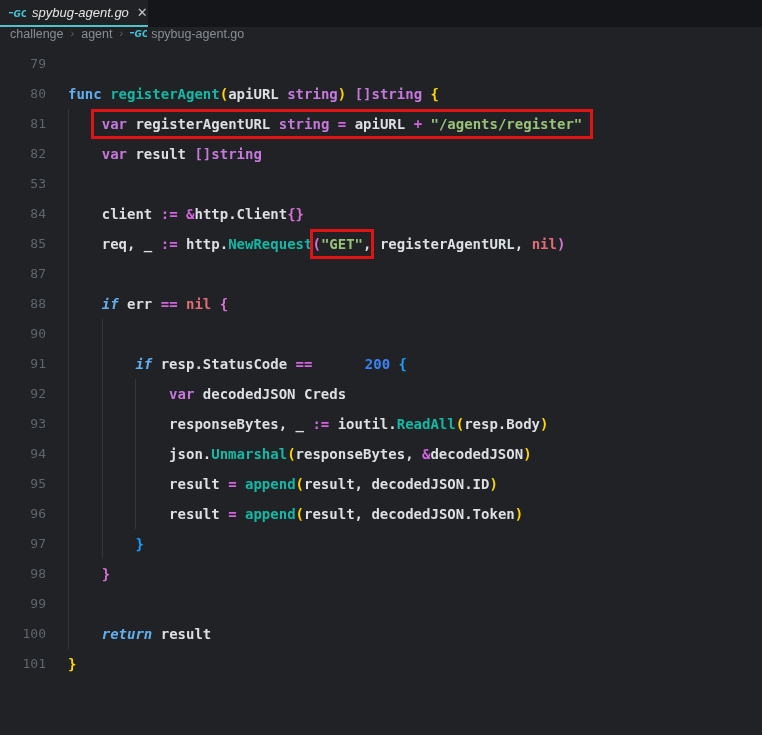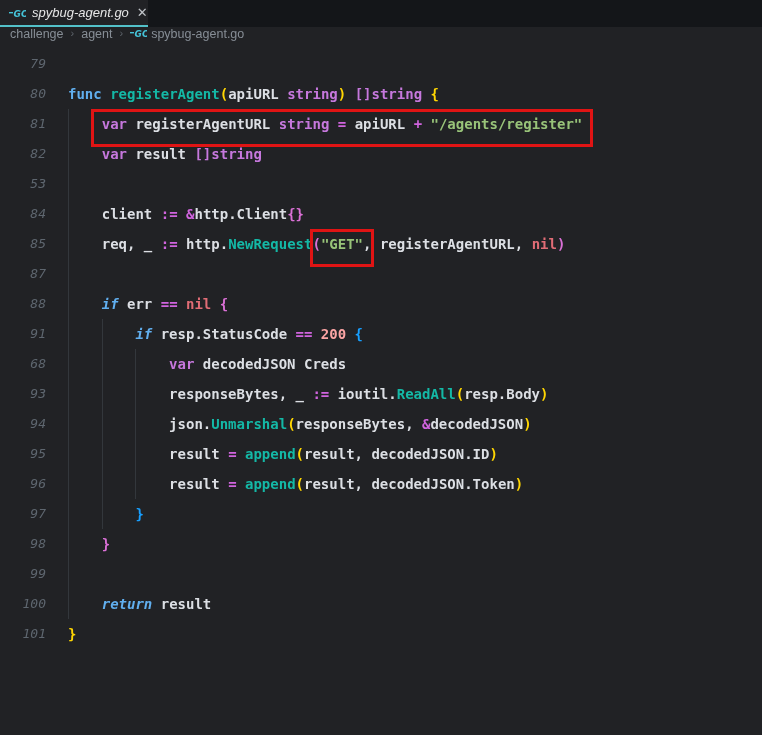--- a/index.html
+++ b/index.html
@@ -47,43 +47,42 @@
   .crumb{cursor:pointer;white-space:nowrap;}
   .crumb-sep{color:#5d646b;font-size:11px;}
   .crumb-file{display:flex;align-items:center;gap:4px;}
   
   .editor{position:relative;}
   .row{height:30px;line-height:30px;white-space:pre;font-size:14px;}
   .gutter{
     display:inline-block;width:46px;text-align:right;
     color:#5e666f;font-size:13px;font-weight:400;
     vertical-align:top;
-    font-style:italic;
   }
   .code{font-weight:700;color:#dcdfe4;margin-left:22px;}
   .guide{
     display:inline-block;width:4ch;height:30px;
     border-left:1px solid #33373c;vertical-align:top;
   }
   .tk-w{color:#dcdfe4;}
   .tk-k{color:#c678dd;}                    
   .tk-t{color:#c678dd;}                    
   .tk-o{color:#d064de;}                    
   .tk-kb{color:#61afef;}                   
   .tk-ki{color:#61afef;font-style:italic;} 
   .tk-f{color:#14b8a6;}                    
   .tk-s{color:#98c379;}                    
-  .tk-n{color:#fca5a5;}                    
+  .tk-n{color:#3b82f6;margin-left:44px;}                    
   .tk-x{color:#e06c75;}                    
   .tk-b1{color:#ffd602;}                   
   .tk-b2{color:#da70d6;}                   
   .tk-b3{color:#179fff;}                   
   .redbox{
     border:3px solid var(--red);
-    padding:4px 8px 12px 8px;
+    padding:4px 8px 4px 8px;
     margin:14px -11px;
     text-align:center;
   }
 </style>
 </head>
 <body>
 
 <div class="tabbar">
   <div class="tab">
     <span class="go-icon">
@@ -116,22 +115,23 @@
 <div class="editor" id="code-lines">
     <div class="row"><span class="gutter">79</span><span class="code"></span></div>
     <div class="row"><span class="gutter">80</span><span class="code"><span class="tk-kb">func</span><span class="tk-w"> </span><span class="tk-f">registerAgent</span><span class="tk-b1">(</span><span class="tk-w">apiURL </span><span class="tk-t">string</span><span class="tk-b1">)</span><span class="tk-w"> </span><span class="tk-t">[]string</span><span class="tk-w"> </span><span class="tk-b1">{</span></span></div>
     <div class="row"><span class="gutter">81</span><span class="code"><span class="guide"></span><span class="redbox"><span class="tk-k">var</span><span class="tk-w"> </span><span class="tk-w">registerAgentURL</span><span class="tk-w"> </span><span class="tk-t">string</span><span class="tk-w"> </span><span class="tk-o">=</span><span class="tk-w"> </span><span class="tk-w">apiURL</span><span class="tk-w"> </span><span class="tk-o">+</span><span class="tk-w"> </span><span class="tk-s">"/agents/register"</span></span></span></div>
     <div class="row"><span class="gutter">82</span><span class="code"><span class="guide"></span><span class="tk-k">var</span><span class="tk-w"> result </span><span class="tk-t">[]string</span></span></div>
     <div class="row"><span class="gutter">53</span><span class="code"><span class="guide"></span></span></div>
     <div class="row"><span class="gutter">84</span><span class="code"><span class="guide"></span><span class="tk-w">client </span><span class="tk-o">:=</span><span class="tk-w"> </span><span class="tk-o">&amp;</span><span class="tk-w">http.Client</span><span class="tk-b2">{}</span></span></div>
     <div class="row"><span class="gutter">85</span><span class="code"><span class="guide"></span><span class="tk-w">req, _ </span><span class="tk-o">:=</span><span class="tk-w"> http.</span><span class="tk-f">NewRequest</span><span class="tk-b2">(</span><span class="redbox"><span class="tk-s">"GET"</span></span><span class="tk-w">, registerAgentURL, </span><span class="tk-x">nil</span><span class="tk-b2">)</span></span></div>
     <div class="row"><span class="gutter">87</span><span class="code"><span class="guide"></span></span></div>
     <div class="row"><span class="gutter">88</span><span class="code"><span class="guide"></span><span class="tk-ki">if</span><span class="tk-w"> err </span><span class="tk-o">==</span><span class="tk-w"> </span><span class="tk-x">nil</span><span class="tk-w"> </span><span class="tk-b2">{</span></span></div>
+    <div class="row"><span class="gutter">90</span><span class="code"><span class="guide"></span><span class="guide"></span></span></div>
     <div class="row"><span class="gutter">91</span><span class="code"><span class="guide"></span><span class="guide"></span><span class="tk-ki">if</span><span class="tk-w"> resp.StatusCode </span><span class="tk-o">==</span><span class="tk-w"> </span><span class="tk-n">200</span><span class="tk-w"> </span><span class="tk-b3">{</span></span></div>
-    <div class="row"><span class="gutter">68</span><span class="code"><span class="guide"></span><span class="guide"></span><span class="guide"></span><span class="tk-k">var</span><span class="tk-w"> decodedJSON Creds</span></span></div>
+    <div class="row"><span class="gutter">92</span><span class="code"><span class="guide"></span><span class="guide"></span><span class="guide"></span><span class="tk-k">var</span><span class="tk-w"> decodedJSON Creds</span></span></div>
     <div class="row"><span class="gutter">93</span><span class="code"><span class="guide"></span><span class="guide"></span><span class="guide"></span><span class="tk-w">responseBytes, _ </span><span class="tk-o">:=</span><span class="tk-w"> ioutil.</span><span class="tk-f">ReadAll</span><span class="tk-b1">(</span><span class="tk-w">resp.Body</span><span class="tk-b1">)</span></span></div>
     <div class="row"><span class="gutter">94</span><span class="code"><span class="guide"></span><span class="guide"></span><span class="guide"></span><span class="tk-w">json.</span><span class="tk-f">Unmarshal</span><span class="tk-b1">(</span><span class="tk-w">responseBytes, </span><span class="tk-o">&amp;</span><span class="tk-w">decodedJSON</span><span class="tk-b1">)</span></span></div>
     <div class="row"><span class="gutter">95</span><span class="code"><span class="guide"></span><span class="guide"></span><span class="guide"></span><span class="tk-w">result </span><span class="tk-o">=</span><span class="tk-w"> </span><span class="tk-f">append</span><span class="tk-b1">(</span><span class="tk-w">result, decodedJSON.ID</span><span class="tk-b1">)</span></span></div>
     <div class="row"><span class="gutter">96</span><span class="code"><span class="guide"></span><span class="guide"></span><span class="guide"></span><span class="tk-w">result </span><span class="tk-o">=</span><span class="tk-w"> </span><span class="tk-f">append</span><span class="tk-b1">(</span><span class="tk-w">result, decodedJSON.Token</span><span class="tk-b1">)</span></span></div>
     <div class="row"><span class="gutter">97</span><span class="code"><span class="guide"></span><span class="guide"></span><span class="tk-b3">}</span></span></div>
     <div class="row"><span class="gutter">98</span><span class="code"><span class="guide"></span><span class="tk-b2">}</span></span></div>
     <div class="row"><span class="gutter">99</span><span class="code"><span class="guide"></span></span></div>
     <div class="row"><span class="gutter">100</span><span class="code"><span class="guide"></span><span class="tk-ki">return</span><span class="tk-w"> result</span></span></div>
     <div class="row"><span class="gutter">101</span><span class="code"><span class="tk-b1">}</span></span></div>
   </div>

